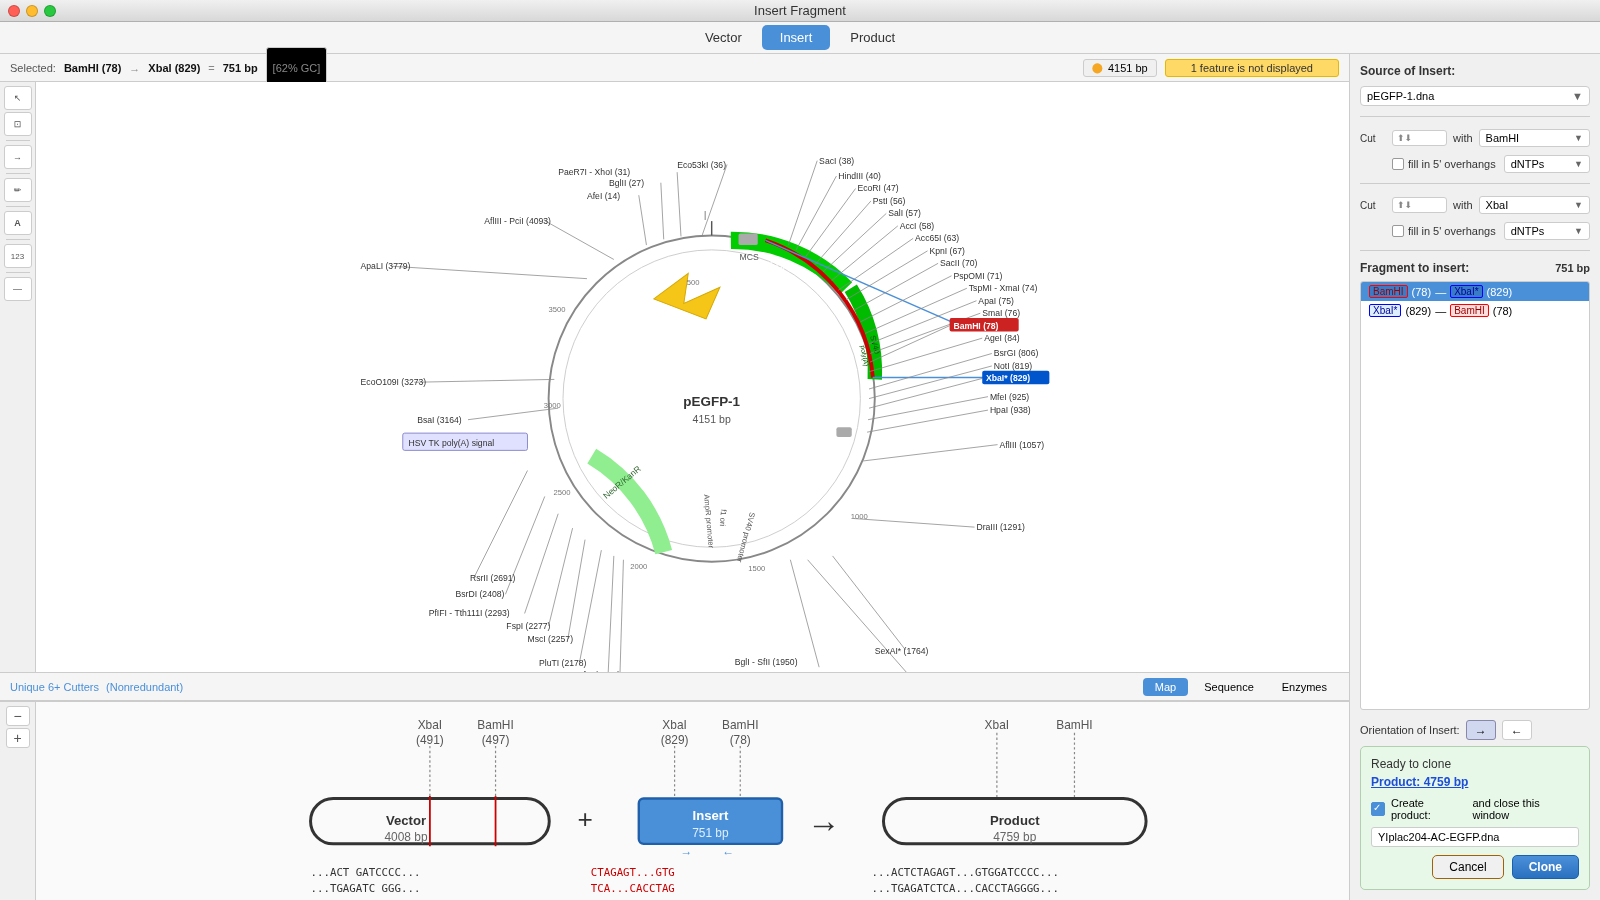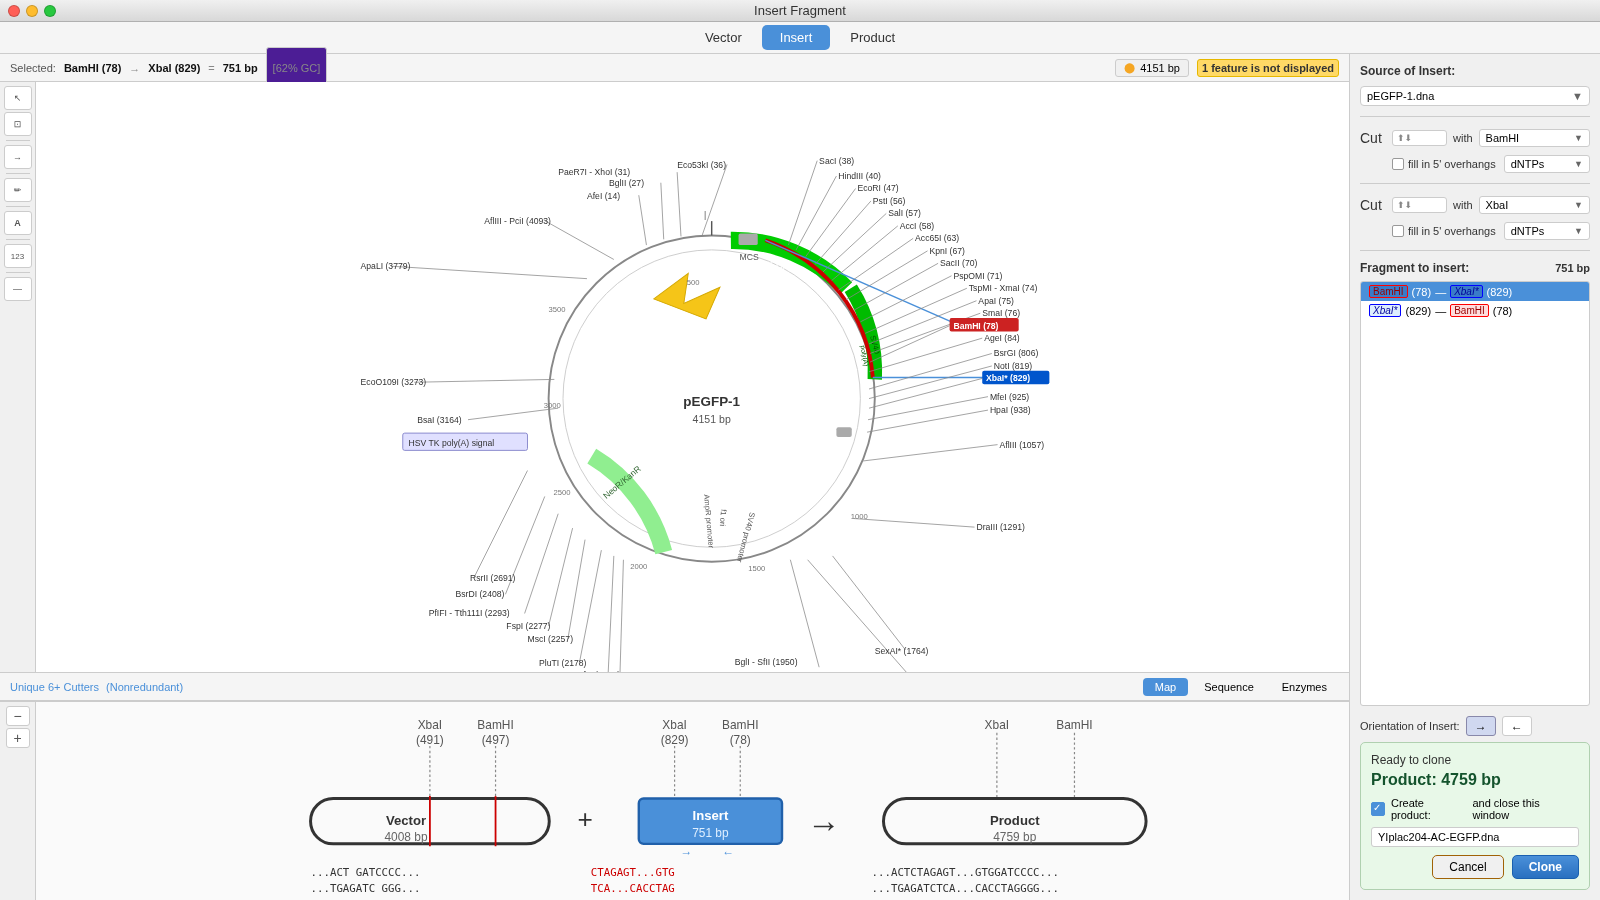--- a/index.html
+++ b/index.html
@@ -23,24 +23,24 @@
     .main-content { display: flex; height: calc(900px - 22px - 32px); }
 
     
     .left-panel { flex: 1; display: flex; flex-direction: column; border-right: 1px solid #ccc; }
 
     
     .info-bar { background: #f5f5f5; border-bottom: 1px solid #ccc; padding: 4px 10px; display: flex; align-items: center; gap: 8px; height: 28px; }
     .info-bar-label { color: #555; }
     .info-bar-value { font-weight: 600; color: #111; }
     .info-bar-sep { color: #888; }
-    .info-bar-gc { color: #888; border: 1px solid #ccc; background: #4c1d95; padding: 14px 6px; border-radius: 3px; }
+    .info-bar-gc { color: #888; border: 1px solid #ccc; background: #000000; padding: 14px 6px; border-radius: 3px; }
     .bp-badge { margin-left: auto; background: #f0f0f0; border: 1px solid #ccc; padding: 2px 8px; border-radius: 3px; display: flex; align-items: center; gap: 5px; }
     .bp-badge-icon { color: #f5a623; font-size: 10px; }
-    .warning-badge { background: #ffd966; border: 1px solid #e6b800; padding: 2px 4px; border-radius: 3px; font-size: 11px; color: #333; font-weight: bold; }
+    .warning-badge { background: #ffd966; border: 1px solid #e6b800; padding: 2px 25px; border-radius: 3px; font-size: 11px; color: #333; }
 
     
     .map-view { flex: 1; display: flex; position: relative; overflow: hidden; }
     .left-toolbar { width: 36px; background: #f0f0f0; border-right: 1px solid #ccc; display: flex; flex-direction: column; align-items: center; padding: 4px 0; gap: 2px; }
     .toolbar-btn { width: 28px; height: 24px; border: 1px solid #ccc; background: white; border-radius: 3px; cursor: pointer; display: flex; align-items: center; justify-content: center; font-size: 9px; color: #555; }
     .toolbar-divider { width: 24px; height: 1px; background: #ccc; margin: 2px 0; }
 
     .map-canvas { flex: 1; background: white; position: relative; overflow: hidden; }
     .map-canvas svg { width: 100%; height: 100%; }
 
@@ -52,49 +52,49 @@
     .noncutters span { color: #4a90d9; cursor: pointer; }
 
     
     .right-panel { width: 250px; background: #f0f0f0; display: flex; flex-direction: column; padding: 10px; gap: 6px; overflow-y: auto; }
 
     .panel-label { font-size: 12px; font-weight: 600; color: #333; margin-bottom: 2px; }
     .panel-input { background: white; border: 1px solid #ccc; border-radius: 4px; padding: 3px 6px; font-size: 11px; width: 100%; display: flex; align-items: center; justify-content: space-between; }
     .panel-input .arrow { color: #666; }
 
     .cut-row { display: flex; align-items: center; gap: 4px; margin: 2px 0; }
-    .cut-label { font-size: 14px; color: #333; width: 28px; }
+    .cut-label { font-size: 10px; color: #333; width: 28px; }
     .cut-spinner { background: white; border: 1px solid #ccc; border-radius: 3px; padding: 2px 4px; font-size: 11px; width: 55px; display: flex; align-items: center; justify-content: space-between; color: #555; }
     .cut-select { background: white; border: 1px solid #ccc; border-radius: 3px; padding: 2px 6px; font-size: 11px; flex: 1; display: flex; align-items: center; justify-content: space-between; }
     .and-row { display: flex; align-items: center; gap: 4px; padding-left: 32px; justify-content: space-between; }
     .checkbox-lbl { display: flex; align-items: center; gap: 4px; font-size: 11px; color: #333; }
     .cb { width: 12px; height: 12px; border: 1px solid #999; background: white; border-radius: 2px; display: inline-block; }
     .fill-select { background: white; border: 1px solid #ccc; border-radius: 3px; padding: 2px 6px; font-size: 11px; flex: 1; display: flex; align-items: center; justify-content: space-between; }
 
     .section-divider { height: 1px; background: #ccc; margin: 4px 0; }
 
     .fragment-header { display: flex; align-items: center; justify-content: space-between; font-size: 12px; font-weight: 600; color: #333; }
     .fragment-bp { font-size: 11px; color: #333; }
 
     .fragment-list { background: white; border: 1px solid #ccc; border-radius: 3px; overflow: hidden; flex: 1; min-height: 120px; }
     .fragment-item { padding: 3px 8px; font-size: 11px; cursor: pointer; display: flex; align-items: center; gap: 4px; }
     .fragment-item.selected { background: #4a90d9; color: white; }
     .fragment-item.selected .enzyme-badge { background: #3a7bc8; }
     .enzyme-badge { background: #e8f0fe; border: 1px solid #aac; border-radius: 2px; padding: 0 3px; font-size: 10px; }
     .enzyme-badge.red { background: #ffdddd; border-color: #f00; color: #900; }
-    .enzyme-badge.blue { background: #ddeeff; border-color: #00f; color: #009; font-style: italic; }
+    .enzyme-badge.blue { background: #ddeeff; border-color: #00f; color: #009; }
 
     .orientation-row { display: flex; align-items: center; gap: 6px; margin-top: 4px; }
     .orient-label { font-size: 11px; color: #333; }
     .orient-btn { width: 30px; height: 20px; border: 1px solid #ccc; border-radius: 3px; background: white; cursor: pointer; display: flex; align-items: center; justify-content: center; font-size: 12px; }
     .orient-btn.active { background: #d0d8f0; border-color: #88a; }
 
     .clone-section { background: #e8f8e8; border: 1px solid #b0d0b0; border-radius: 5px; padding: 10px; margin-top: auto; }
     .clone-title { font-size: 12px; color: #333; margin-bottom: 4px; }
-    .clone-product { font-size: 16px; font-weight: 600; color: #14532d; margin-bottom: 8px; }
+    .clone-product { font-size: 12px; font-weight: 600; color: #1d4ed8; margin-bottom: 8px; text-decoration: underline; }
     .clone-row { display: flex; align-items: center; gap: 6px; margin-bottom: 6px; }
     .clone-checkbox { width: 14px; height: 14px; border: 1px solid #4a90d9; background: #4a90d9; border-radius: 2px; display: inline-block; position: relative; }
     .clone-checkbox::after { content: '✓'; color: white; font-size: 10px; position: absolute; top: -1px; left: 1px; }
     .clone-input { background: white; border: 1px solid #ccc; border-radius: 3px; padding: 3px 6px; font-size: 11px; flex: 1; }
     .clone-btn-row { display: flex; gap: 8px; justify-content: flex-end; }
     .btn-cancel { background: #f0f0f0; border: 1px solid #a16207; border-radius: 5px; padding: 4px 16px; font-size: 12px; cursor: pointer; }
     .btn-clone { background: linear-gradient(to bottom, #4a90d9, #2970c0); border: 1px solid #1a60b0; border-radius: 5px; padding: 4px 16px; font-size: 12px; color: white; cursor: pointer; font-weight: 600; }
 
     
     .linear-section { height: 200px; background: #fafafa; border-top: 2px solid #ccc; display: flex; flex-direction: column; }

